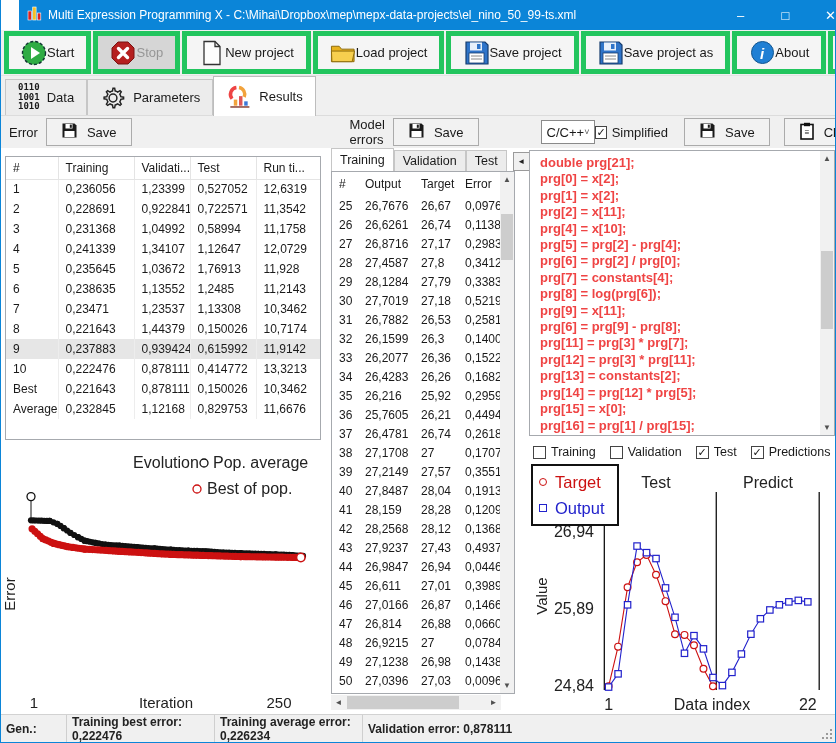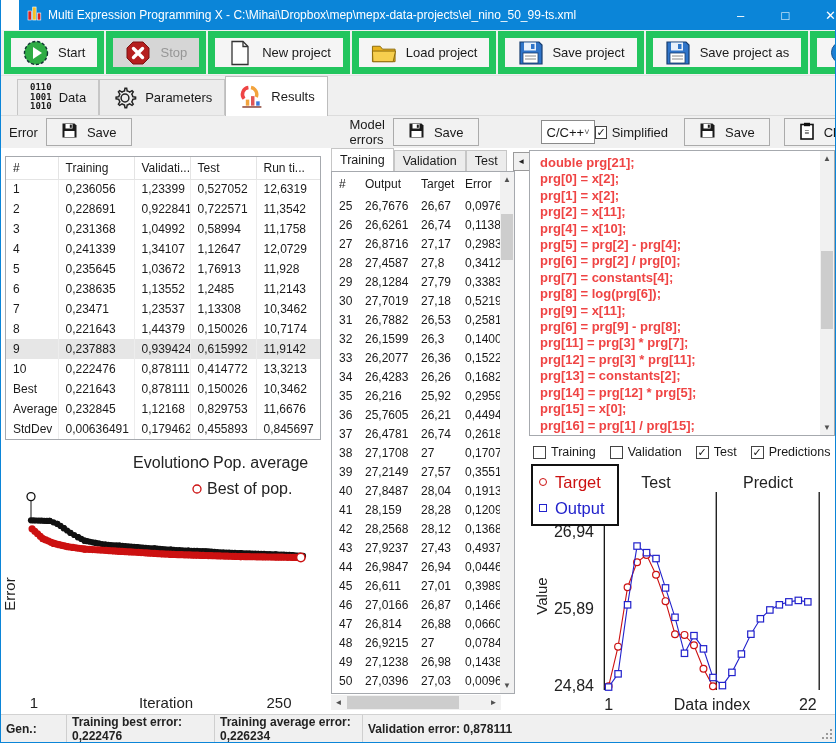--- a/index.html
+++ b/index.html
@@ -12,28 +12,28 @@
   .titlebar { position:absolute; left:0; top:0; width:100%; height:30px; background:#0b85d8;
     display:flex; align-items:center; color:#fff;margin-left:18px; }
   .titlebar .appicon { margin:0 6px 0 8px; }
   .titlebar .title { flex:1; font-size:12px; white-space:nowrap; overflow:hidden; }
   .wbtn { width:45px; height:30px; display:flex; align-items:center; justify-content:center;
     font-size:13px; color:#fff; }
 
   
   .toolbar { position:absolute; left:0; top:30px; width:100%; height:46px; background:#f0f0f0;
     display:flex; align-items:stretch; padding:1px 0 1px 3px; border-bottom:1px solid #e3e3e3; }
-  .tbtn { display:flex; align-items:center; gap:9px; padding:0 12px; background:#f5f5f5;
-    border:7px solid #22c55e; margin-right:2px; font-size:13px; white-space:nowrap; }
+  .tbtn { display:flex; align-items:center; gap:0; padding:0 12px; background:#f5f5f5;
+    border:5px solid #22c55e; margin-right:2px; font-size:13px; white-space:nowrap; }
   .tbtn.disabled { background:#d6d6d6; color:#969696; }
   .tico { width:26px; height:26px; display:flex; align-items:center; justify-content:center; }
 
   
   .tabbar { position:absolute; left:0; top:76px; width:100%; height:40px; background:#f0f0f0;
-    display:flex; align-items:flex-end; padding-left:16px; border-bottom:1px solid #dcdcdc; }
+    display:flex; align-items:flex-end; padding-left:4px; border-bottom:1px solid #dcdcdc; }
   .ntab { display:flex; align-items:center; gap:7px; height:36px; padding:0 12px;
     border:1px solid #c6c6c6; border-bottom:none; background:#ececec; font-size:13px; }
   .ntab.active { background:#fff; height:40px; margin-bottom:-1px; border-color:#bdbdbd; }
   .binary { font-family:"DejaVu Sans Mono", monospace; font-weight:bold; font-size:9px; line-height:1.05; }
 
   
   .row3 { position:absolute; left:0; top:116px; width:100%; height:32px; background:#f0f0f0;
     display:flex; align-items:center; font-size:13px; }
   .row3 .lbl { margin:0 8px; }
   .sbtn { display:flex; align-items:center; gap:9px; height:28px; padding:0 14px;
@@ -389,27 +389,20 @@
               <td>0,878111</td>
               <td>0,150026</td>
               <td>10,3462</td>
             </tr>
             <tr>
               <td>Average</td>
               <td>0,232845</td>
               <td>1,12168</td>
               <td>0,829753</td>
               <td>11,6676</td>
-            </tr>
-            <tr>
-              <td>StdDev</td>
-              <td>0,00636491</td>
-              <td>0,179462</td>
-              <td>0,455893</td>
-              <td>0,845697</td>
             </tr>
           </tbody>
       </table>
     </div>
 
     <div class="evo-chart">
       <svg id="evo-svg" width="328" height="270" viewBox="0 0 328 270">
           <text x="165" y="24" text-anchor="middle" font-size="16" fill="#222">Evolution</text>
           <circle cx="203" cy="19" r="4" fill="none" stroke="#111111" stroke-width="1.3"></circle>
           <text x="212" y="24" font-size="16" fill="#222">Pop. average</text>

